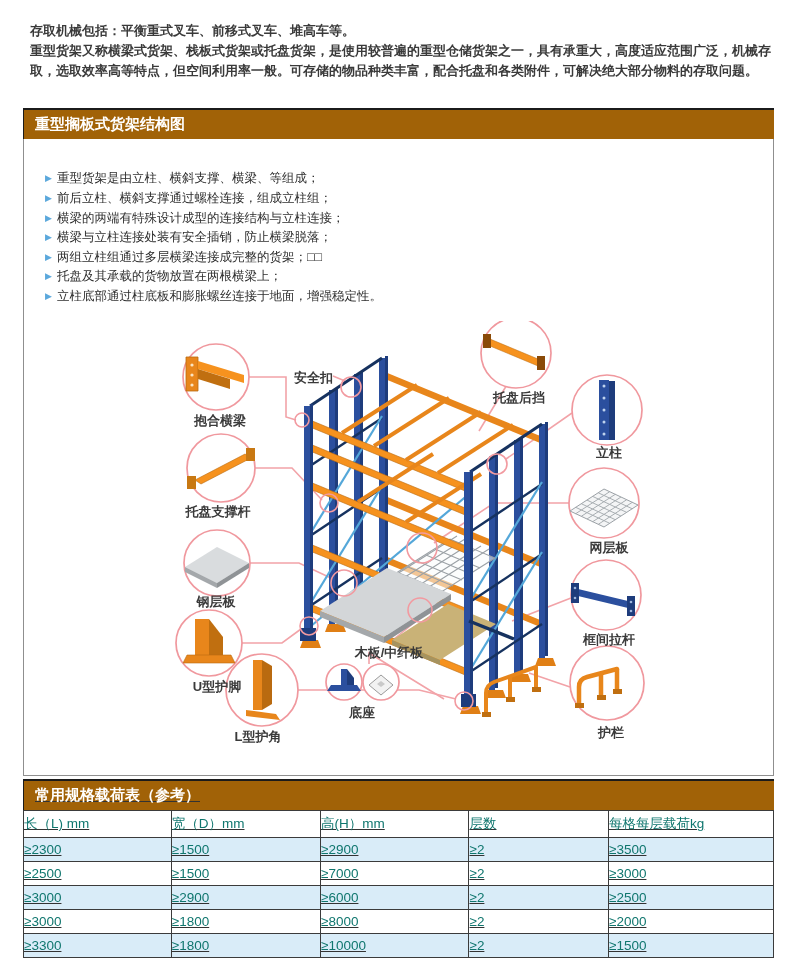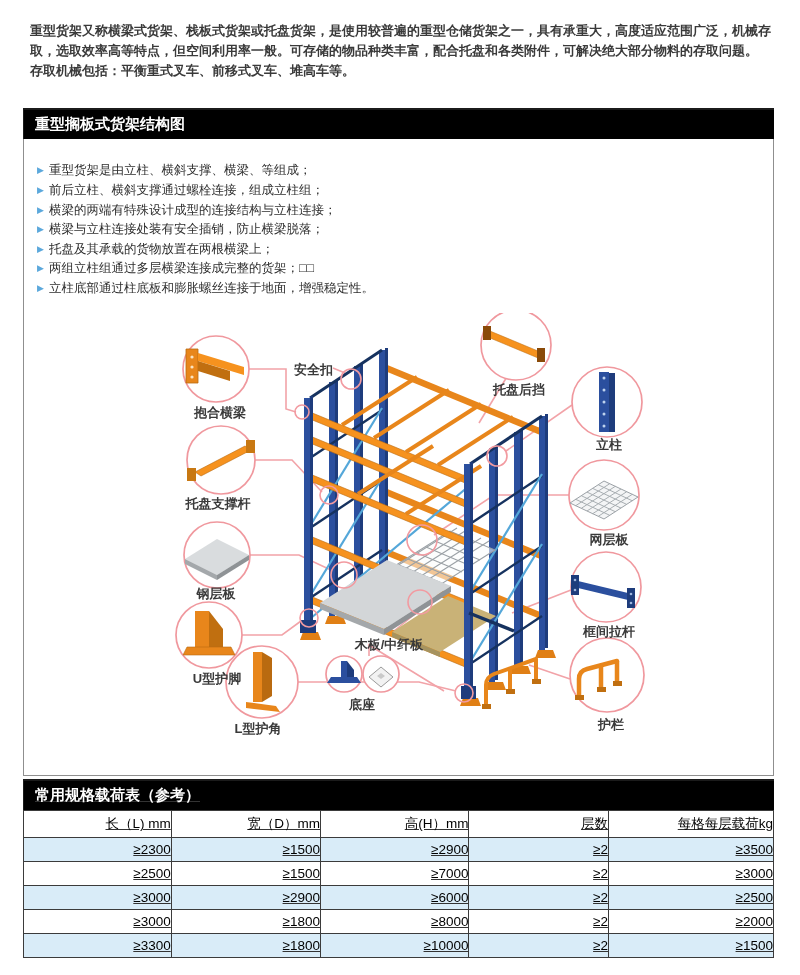--- a/index.html
+++ b/index.html
@@ -1,56 +1,56 @@
 <!DOCTYPE html>
 <html><head>
 <meta charset="utf-8">
 <style>
   html,body{margin:0;padding:0;background:#fff;}
   body{width:800px;height:975px;font-family:"Liberation Sans",sans-serif;color:#333;overflow:hidden;}
   .page{position:relative;width:800px;height:975px;background:#fff;}
   .intro{padding:21px 28px 0 30px;font-size:13px;line-height:1.55;color:#3a3a3a;font-weight:600;}
   .intro p{margin:0;}
   .section{margin:27px 26px 0 23px;}
-  .section-bar{height:31px;line-height:28px;background:#000000;color:#fff;font-weight:bold;font-size:15px;padding-left:11px;border-top:2px solid #1b1b1b;border-left:1px solid #1b1b1b;box-sizing:border-box;}
+  .section-bar{height:31px;line-height:28px;background:#a16207;color:#fff;font-weight:bold;font-size:15px;padding-left:11px;border-top:2px solid #1b1b1b;border-left:1px solid #1b1b1b;box-sizing:border-box;}
   .content-box{border:1px solid #8f8f8f;border-top:none;background:#fff;height:637px;box-sizing:border-box;padding-top:22px;}
-  .bullets{list-style:none;margin:0;padding:0 0 0 13px;}
+  .bullets{list-style:none;margin:8px;padding:0 0 0 13px;}
   .bullets li{font-size:12.5px;line-height:18.6px;color:#2e2e2e;font-weight:500;white-space:nowrap;}
   .tri{color:#5BA8DC;font-size:9px;margin-right:5px;position:relative;top:-1px;}
   .diagram{display:block;margin-top:14px;}
   svg text{font-family:"Liberation Sans",sans-serif;font-weight:bold;font-size:13px;fill:#3a3a3a;}
   .table-section{margin-top:3px;text-decoration:underline;}
   .spec-table{width:100%;border-collapse:collapse;table-layout:fixed;}
-  .spec-table th,.spec-table td{border:1px solid #3b3b3b;text-align:right;padding:0;font-size:13.5px;color:#000000;font-weight:normal;margin-top:44px;}
+  .spec-table th,.spec-table td{border:1px solid #3b3b3b;text-align:left;padding:0;font-size:13.5px;color:#0f766e;font-weight:normal;margin-top:44px;}
   .spec-table th{height:26px;background:#fff;}
   .spec-table td{height:23px;}
   .spec-table tbody tr:nth-child(odd){background:#D9ECF8;}
 </style>
 </head>
 <body>
 
 <div class="page">
 
   <div class="intro">
+    <p>存取机械包括：平衡重式叉车、前移式叉车、堆高车等。</p>
     <p>重型货架又称横梁式货架、栈板式货架或托盘货架，是使用较普遍的重型仓储货架之一，具有承重大，高度适应范围广泛，机械存取，选取效率高等特点，但空间利用率一般。可存储的物品种类丰富，配合托盘和各类附件，可解决绝大部分物料的存取问题。</p>
-    <p>存取机械包括：平衡重式叉车、前移式叉车、堆高车等。</p>
   </div>
 
   <div class="section">
     <div class="section-bar">
       <span>重型搁板式货架结构图</span>
     </div>
     <div class="content-box">
       <ul class="bullets">
         <li><span class="tri">▶</span><span>重型货架是由立柱、横斜支撑、横梁、等组成；</span></li>
         <li><span class="tri">▶</span><span>前后立柱、横斜支撑通过螺栓连接，组成立柱组；</span></li>
         <li><span class="tri">▶</span><span>横梁的两端有特殊设计成型的连接结构与立柱连接；</span></li>
         <li><span class="tri">▶</span><span>横梁与立柱连接处装有安全插销，防止横梁脱落；</span></li>
+        <li><span class="tri">▶</span><span>两组立柱组通过多层横梁连接成完整的货架；□□</span></li>
         <li><span class="tri">▶</span><span>托盘及其承载的货物放置在两根横梁上；</span></li>
-        <li><span class="tri">▶</span><span>两组立柱组通过多层横梁连接成完整的货架；□□</span></li>
         <li><span class="tri">▶</span><span>立柱底部通过柱底板和膨胀螺丝连接于地面，增强稳定性。</span></li>
       </ul>
 
       <svg class="diagram" width="749" height="470" viewBox="0 0 749 470">
 
         <g stroke="#F2A3A8" stroke-width="1.6" fill="none">
           <polyline points="225,56 262,56 262,96 272,99"></polyline>
           <polyline points="309,55 321,60"></polyline>
           <polyline points="231,147 268,147 298,179"></polyline>
           <polyline points="226,242 275,242 309,258"></polyline>

